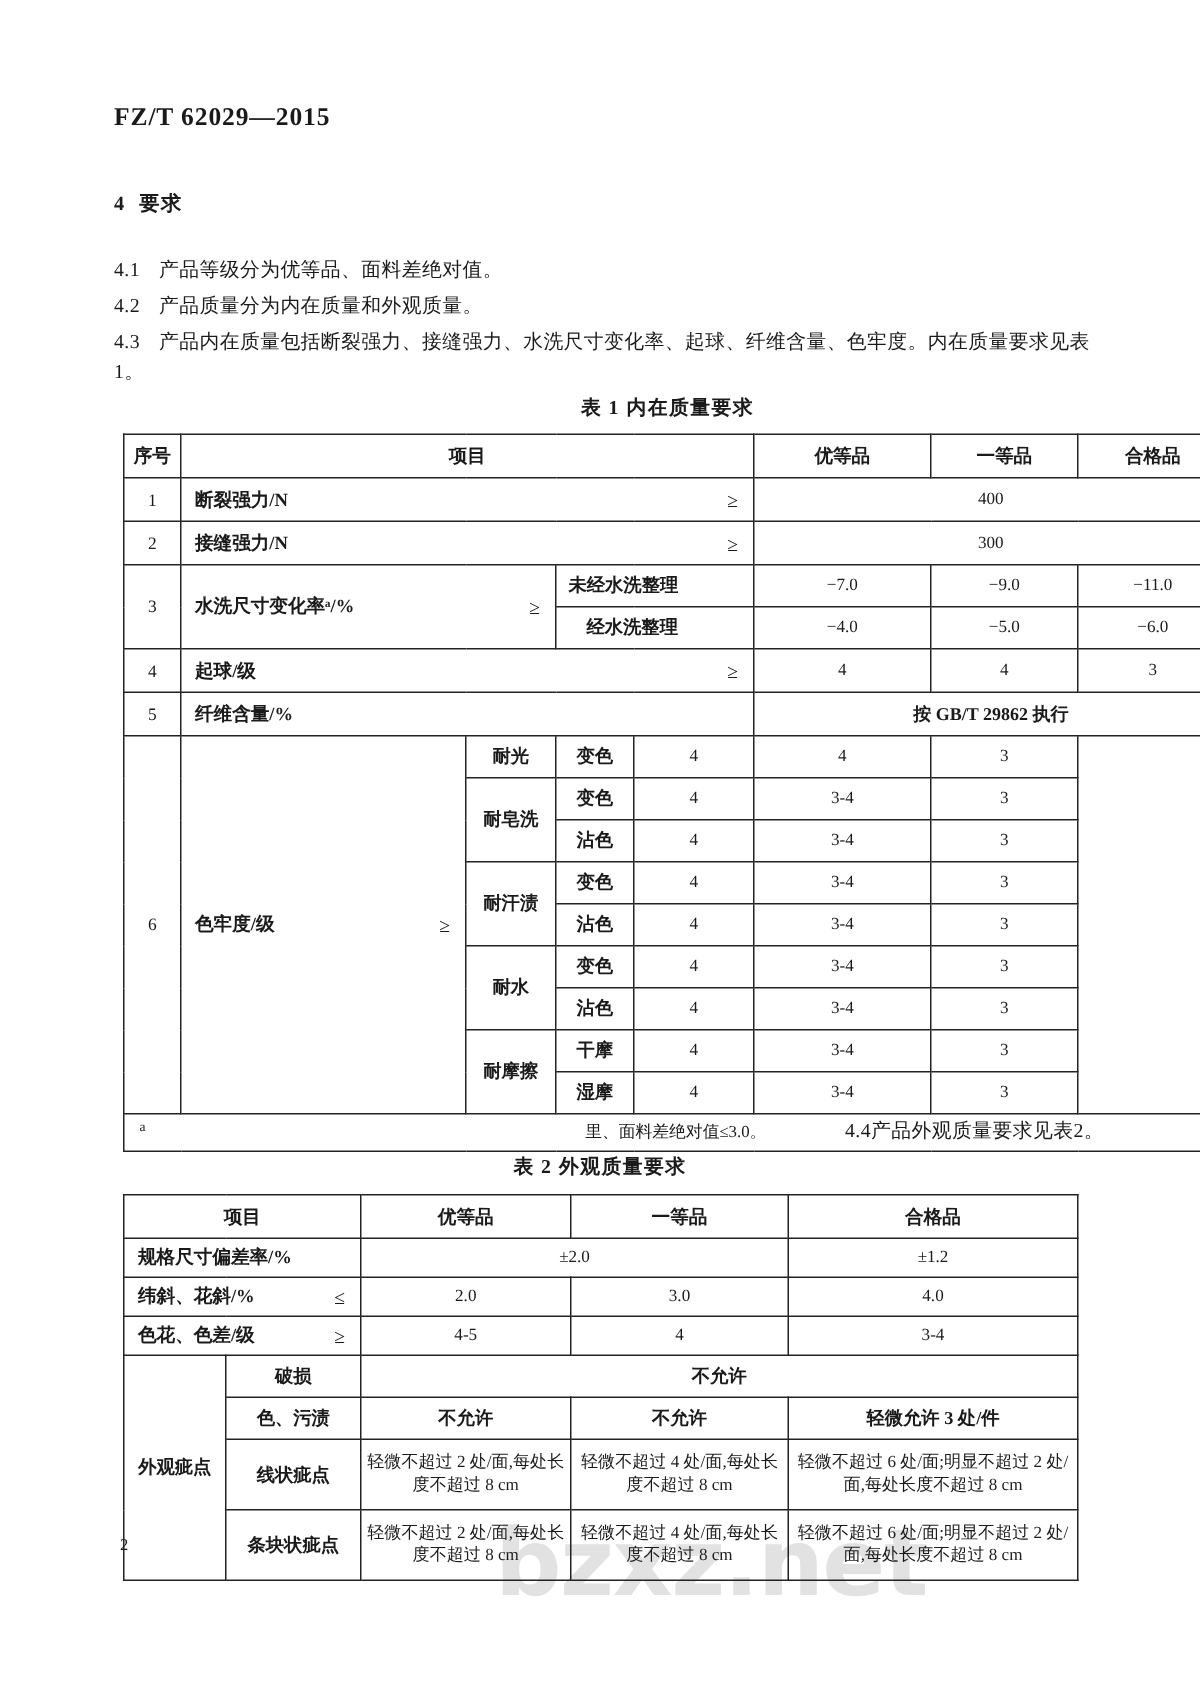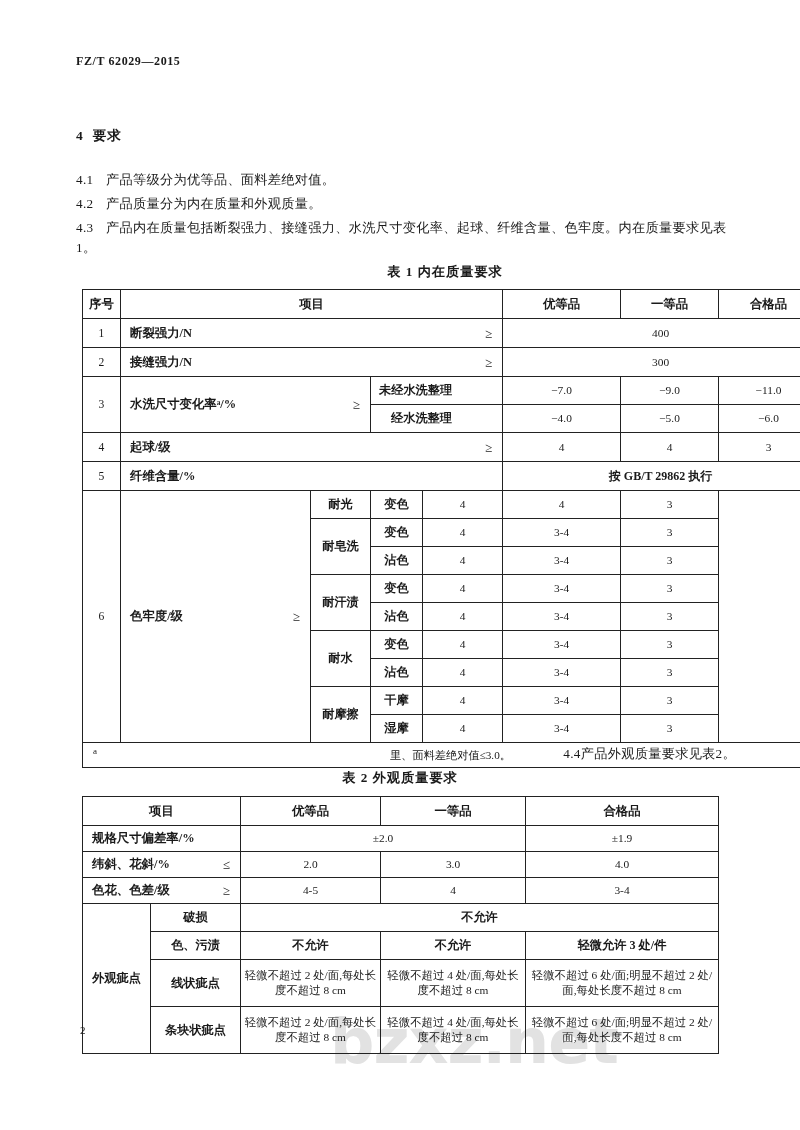--- a/index.html
+++ b/index.html
@@ -26,24 +26,24 @@
     font-weight:bold;
     color:#e2e2e2;
     letter-spacing:-1px;
     z-index:0;
     pointer-events:none;
     white-space:nowrap;
   }
   .content{position:relative;z-index:2;}
 
   .std-header{
-    position:absolute;left:76px;top:54px;
+    position:absolute;left:76px;top:68px;
     font-family:"Liberation Serif","DejaVu Serif",serif;
     font-weight:bold;
-    font-size:12px;
+    font-size:17px;
     letter-spacing:0.6px;
   }
 
   .sec-title{
     position:absolute;left:76px;top:127px;
     font-weight:bold;font-size:13.5px;
     letter-spacing:1px;
   }
   .sec-title .num{margin-right:9px;}
 
@@ -326,21 +326,21 @@
           <td class="hd outer-top outer-left" colspan="2" style="height:26px">项目</td>
           <td class="hd outer-top">优等品</td>
           <td class="hd outer-top">一等品</td>
           <td class="hd outer-top outer-right">合格品</td>
         </tr>
         <tr>
           <td class="lbl outer-left" colspan="2" style="height:23px">
             <span>规格尺寸偏差率/%</span><span class="ge"></span>
           </td>
           <td class="num" colspan="2">±2.0</td>
-          <td class="num outer-right">±1.9</td>
+          <td class="num outer-right">±1.2</td>
         </tr>
         <tr>
           <td class="lbl outer-left" colspan="2" style="height:23px">
             <span>纬斜、花斜/%</span><span class="ge">≤</span>
           </td>
           <td class="num">2.0</td>
           <td class="num">3.0</td>
           <td class="num outer-right">4.0</td>
         </tr>
         <tr>

